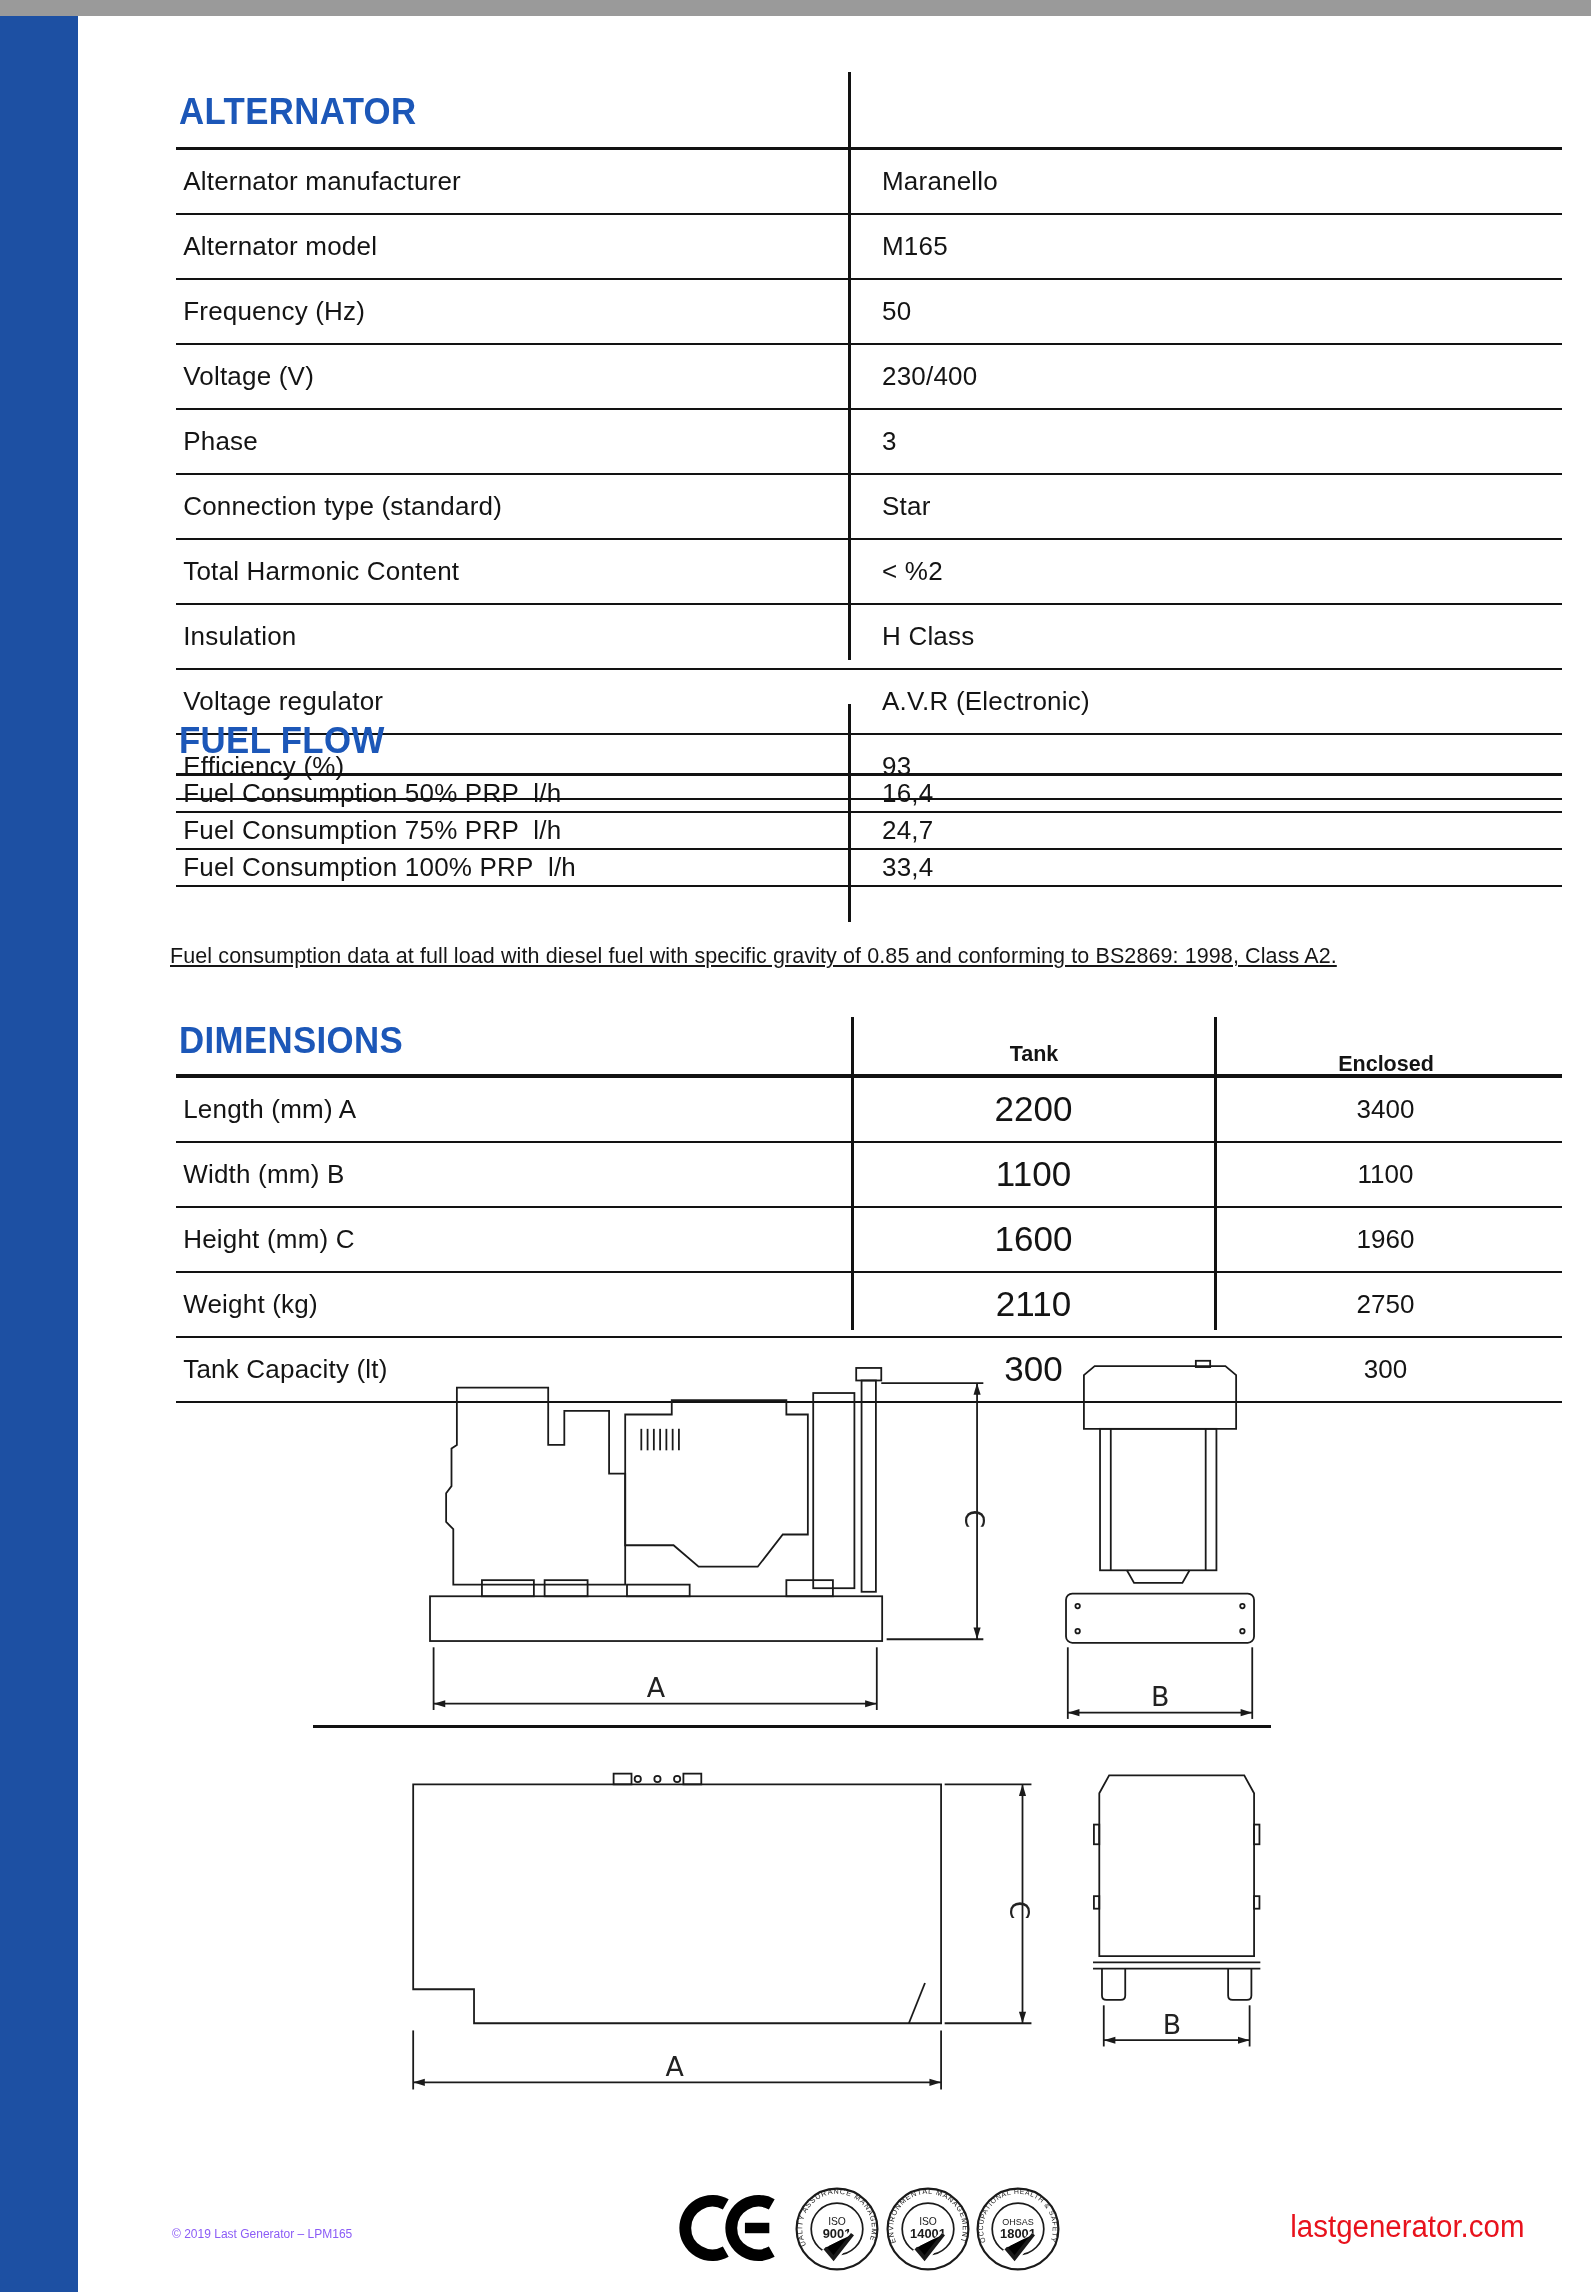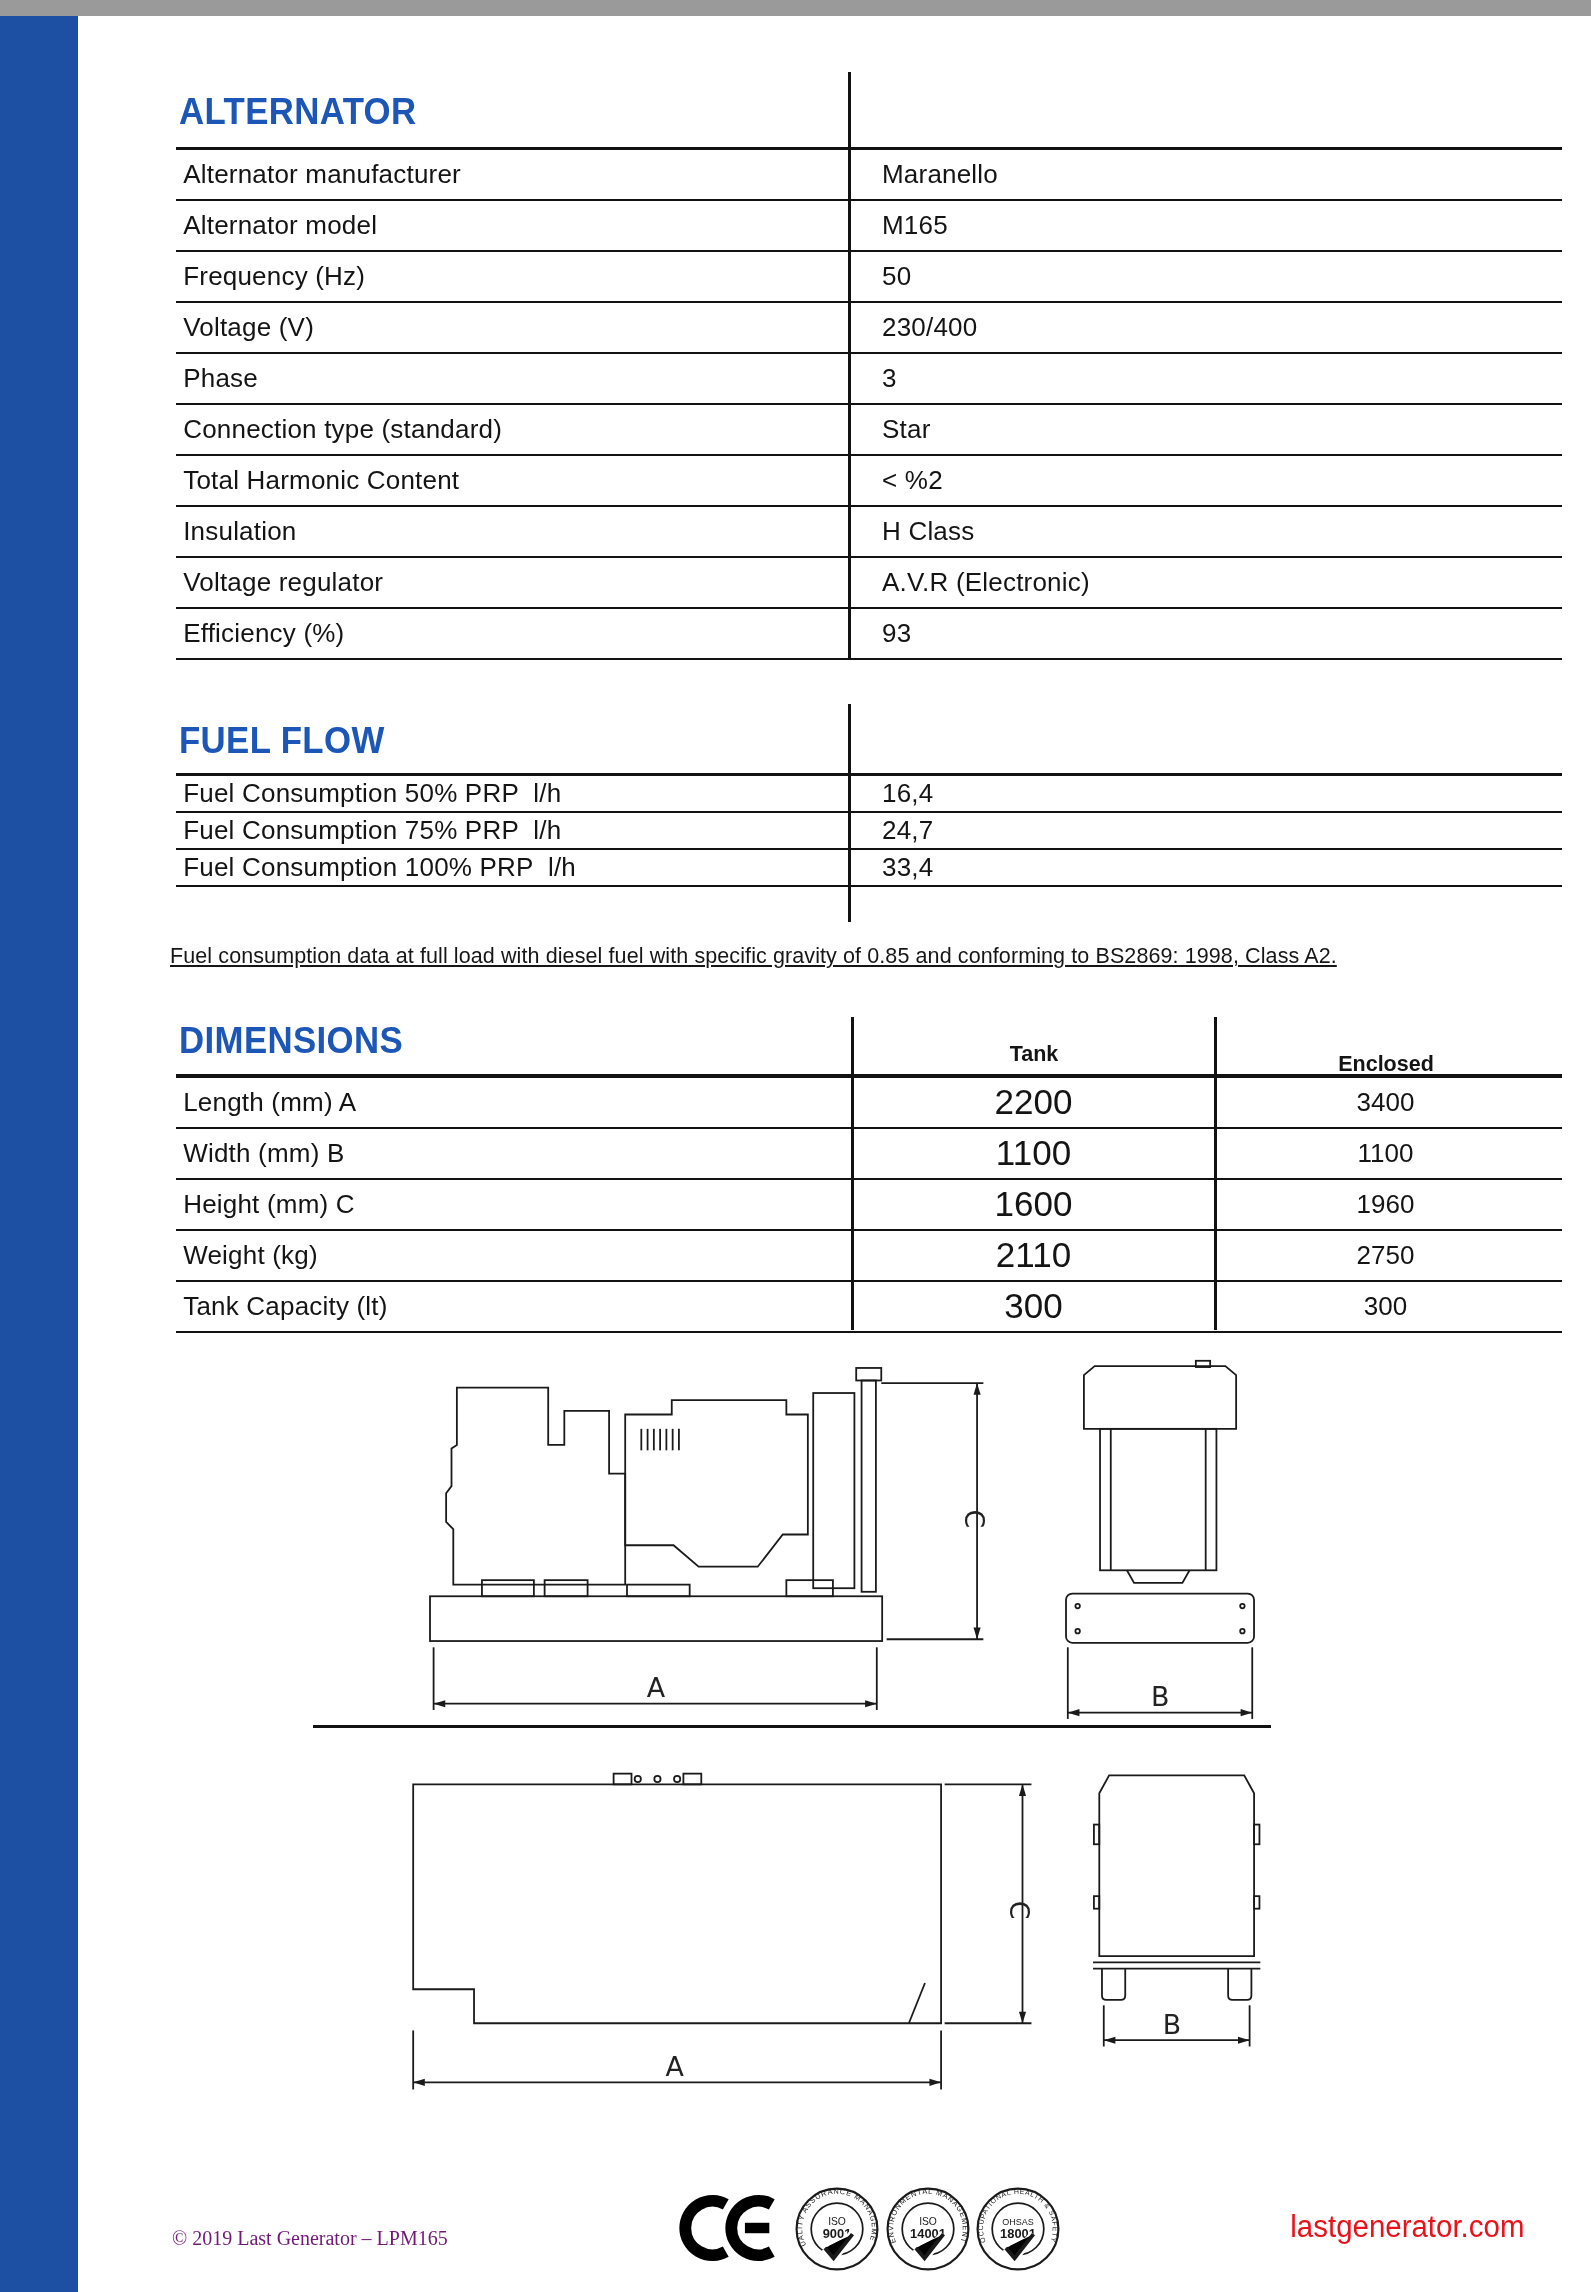--- a/index.html
+++ b/index.html
@@ -8,21 +8,21 @@
     font-family:"Liberation Sans",sans-serif;color:#141414;overflow:hidden;
     margin:16px auto;
   }
   #sidebar{position:absolute;left:0;top:0;width:78px;height:2293px;background:var(--sidebar,#1d50a3);}
   .heading{
     position:absolute;left:179px;font-weight:bold;font-size:37px;letter-spacing:0.4px;
     color:var(--accent,#1c57b8);transform:scaleX(.94);transform-origin:left center;white-space:nowrap;
   }
   
   .spec-table{position:absolute;left:176px;width:1386px;border-top:3.6px solid #121212;}
-  .spec-row{position:relative;height:51px;border-bottom:2.7px solid #121212;box-sizing:border-box;}
+  .spec-row{position:relative;height:65px;border-bottom:2.7px solid #121212;box-sizing:border-box;}
   #fuel-table .spec-row{height:37px;}
   .cell-label{
     position:absolute;left:7.2px;top:50%;transform:translateY(-52%);
     font-size:26px;white-space:pre;letter-spacing:0.2px;
   }
   .cell-value{
     position:absolute;left:706px;top:50%;transform:translateY(-52%);
     font-size:26px;white-space:pre;letter-spacing:0.2px;
   }
   .dim-open{position:absolute;left:768px;width:179px;text-align:center;top:50%;transform:translateY(-52%);font-size:35px;}
@@ -32,21 +32,21 @@
   .colhead{position:absolute;font-size:21.5px;font-weight:bold;white-space:nowrap;transform:translateX(-50%);}
   #note{position:absolute;left:170px;top:928px;font-size:21.5px;letter-spacing:0.1px;color:#161616;text-decoration:underline;}
   
   .drawing{position:absolute;}
   .drawing path,.drawing rect,.drawing line,.drawing circle,.drawing polyline{
     fill:none;stroke:#1a1a1a;stroke-width:2px;
   }
   .drawing polygon{fill:#1a1a1a;stroke:none;}
   .dimtext{font-family:"DejaVu Sans",sans-serif;font-size:30px;fill:#222;stroke:none !important;}
   
-  #copyright{position:absolute;left:172px;top:2211px;font-size:20px;color:#701a75;font-family:Liberation Serif, serif;}
+  #copyright{position:absolute;left:172px;top:2211px;font-size:12px;color:#8b5cf6;}
   #website{position:absolute;right:67px;top:2193px;font-size:31px;color:var(--web,#e8121c);transform:scaleX(.95);transform-origin:right center;}
   .seal text{fill:#1a1a1a;stroke:none;font-family:"Liberation Sans",sans-serif;}
   .seal .ring{fill:none;stroke:#1a1a1a;}
   #ce-mark path{fill:none;stroke:#000;}
 </style>
 </head>
 <body>
 
 <div id="page">
   <div id="sidebar"></div>

